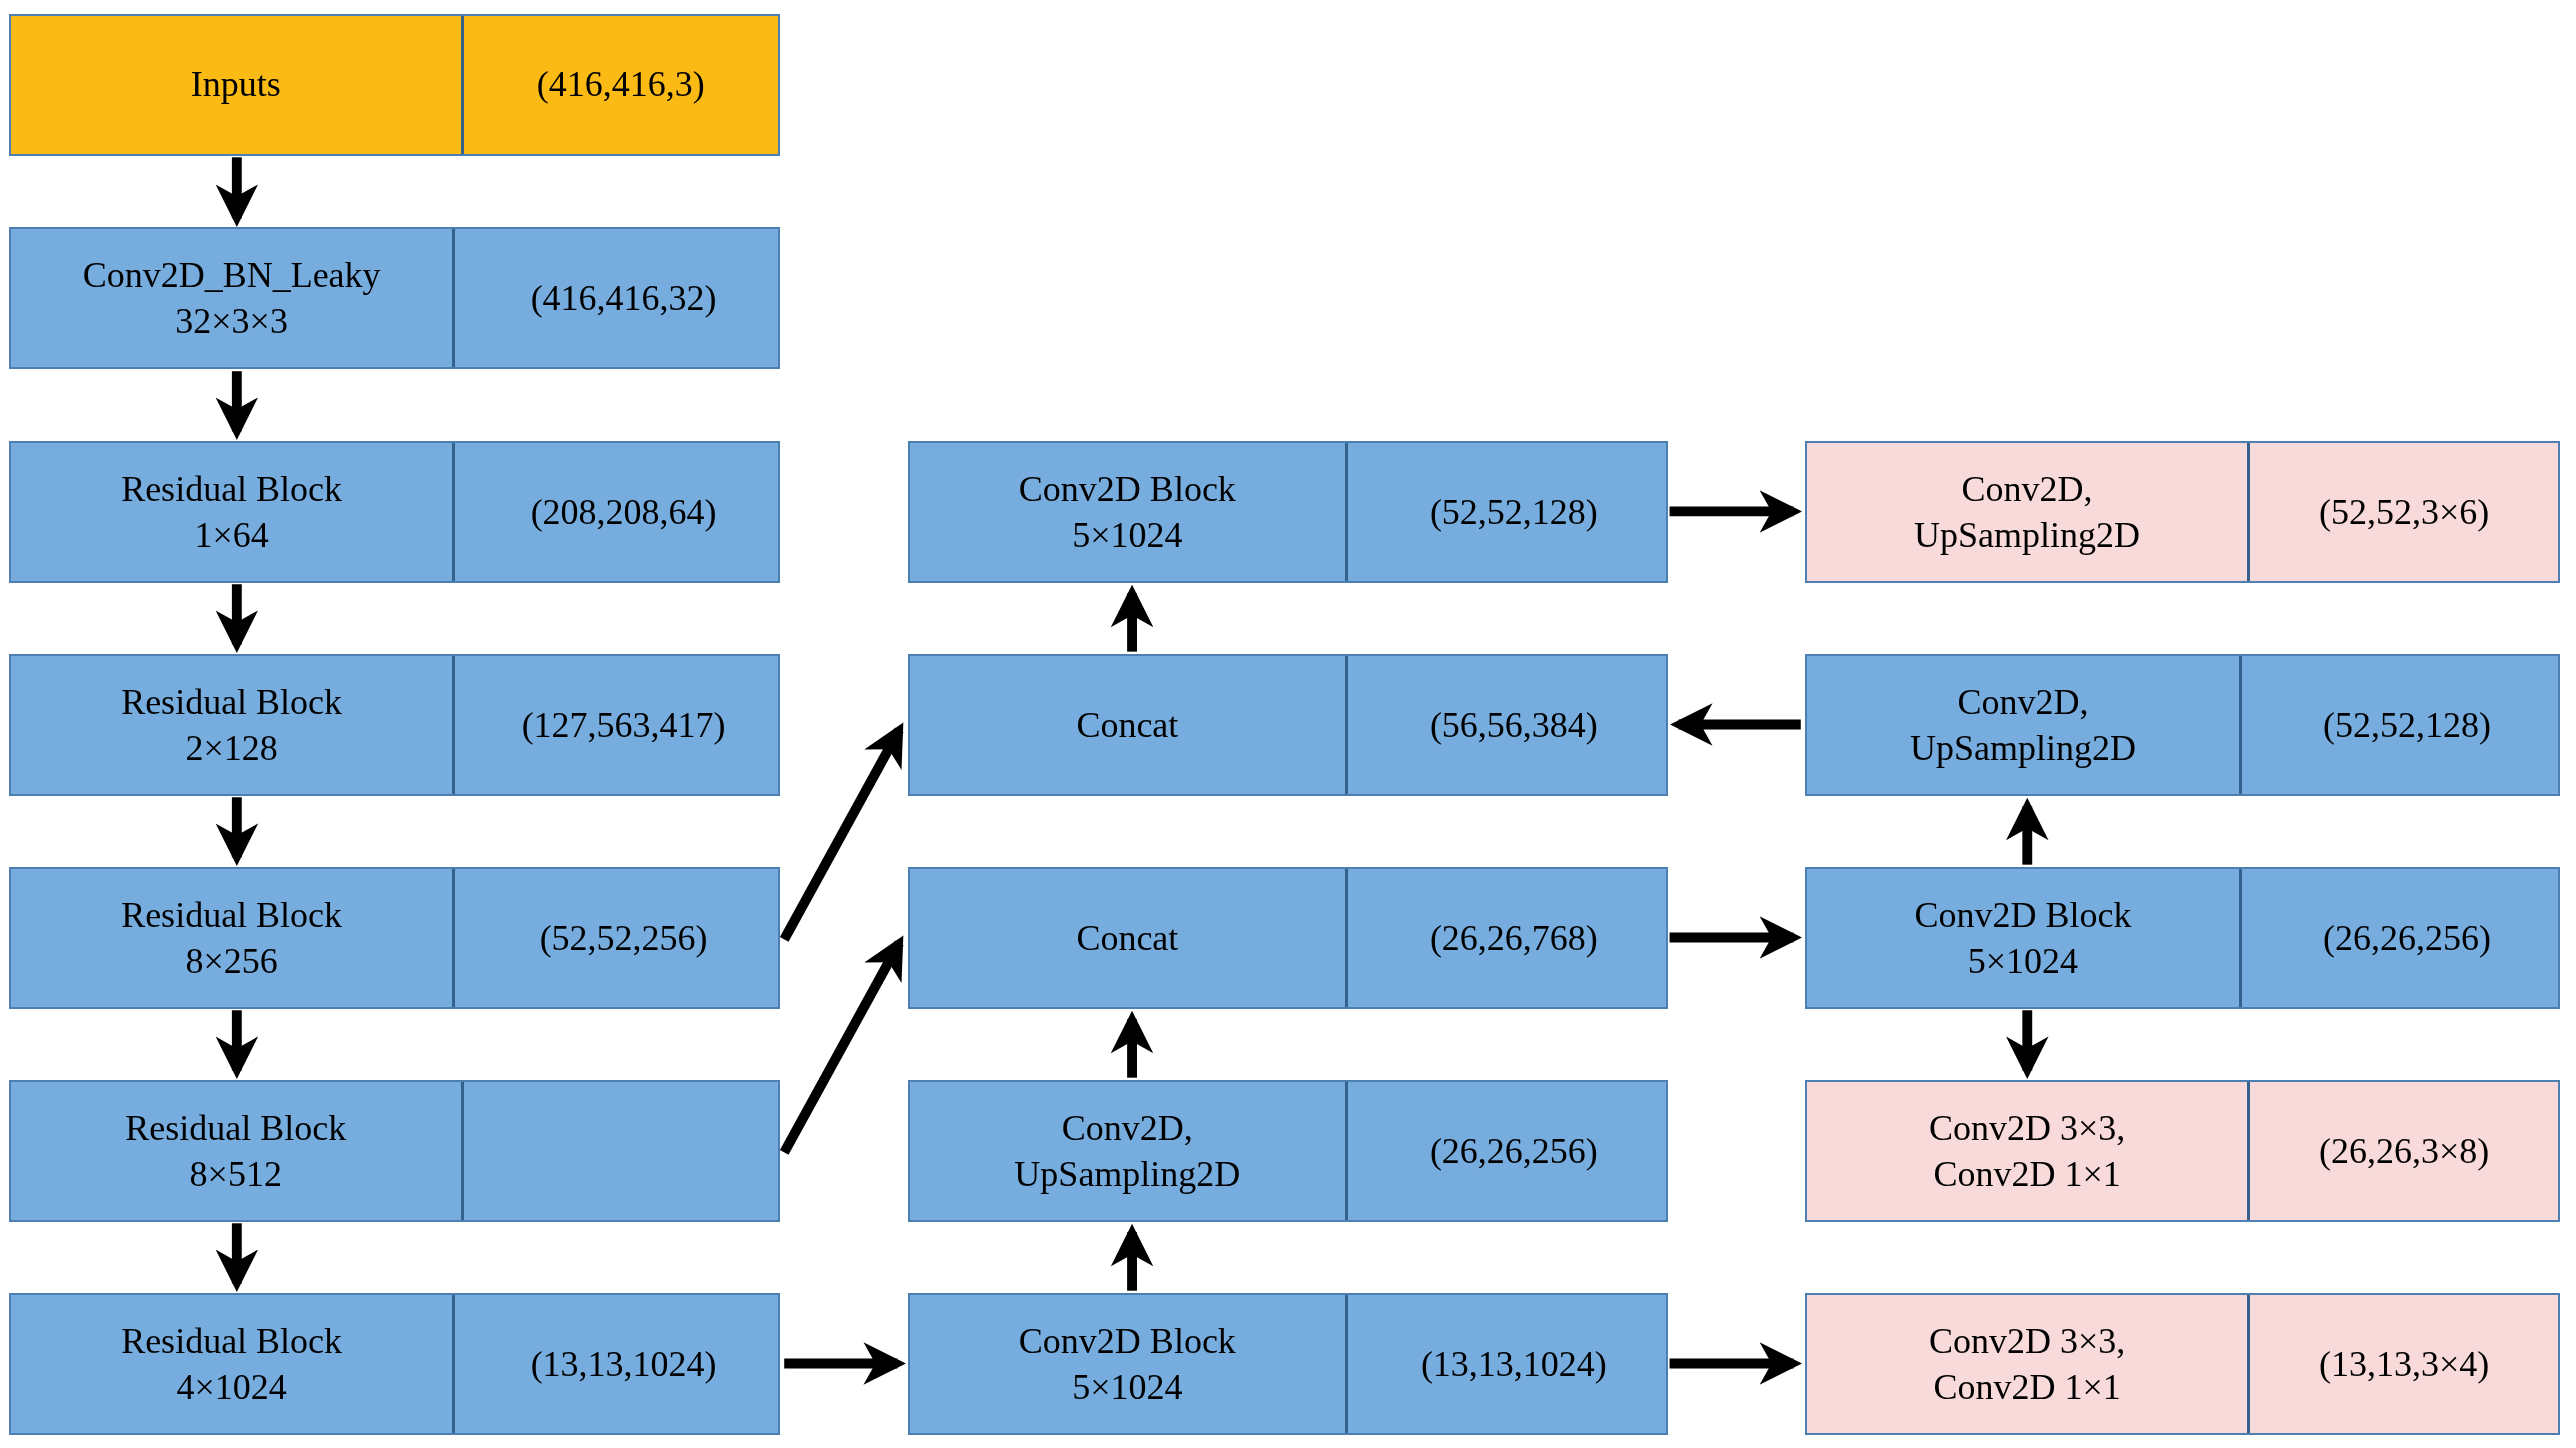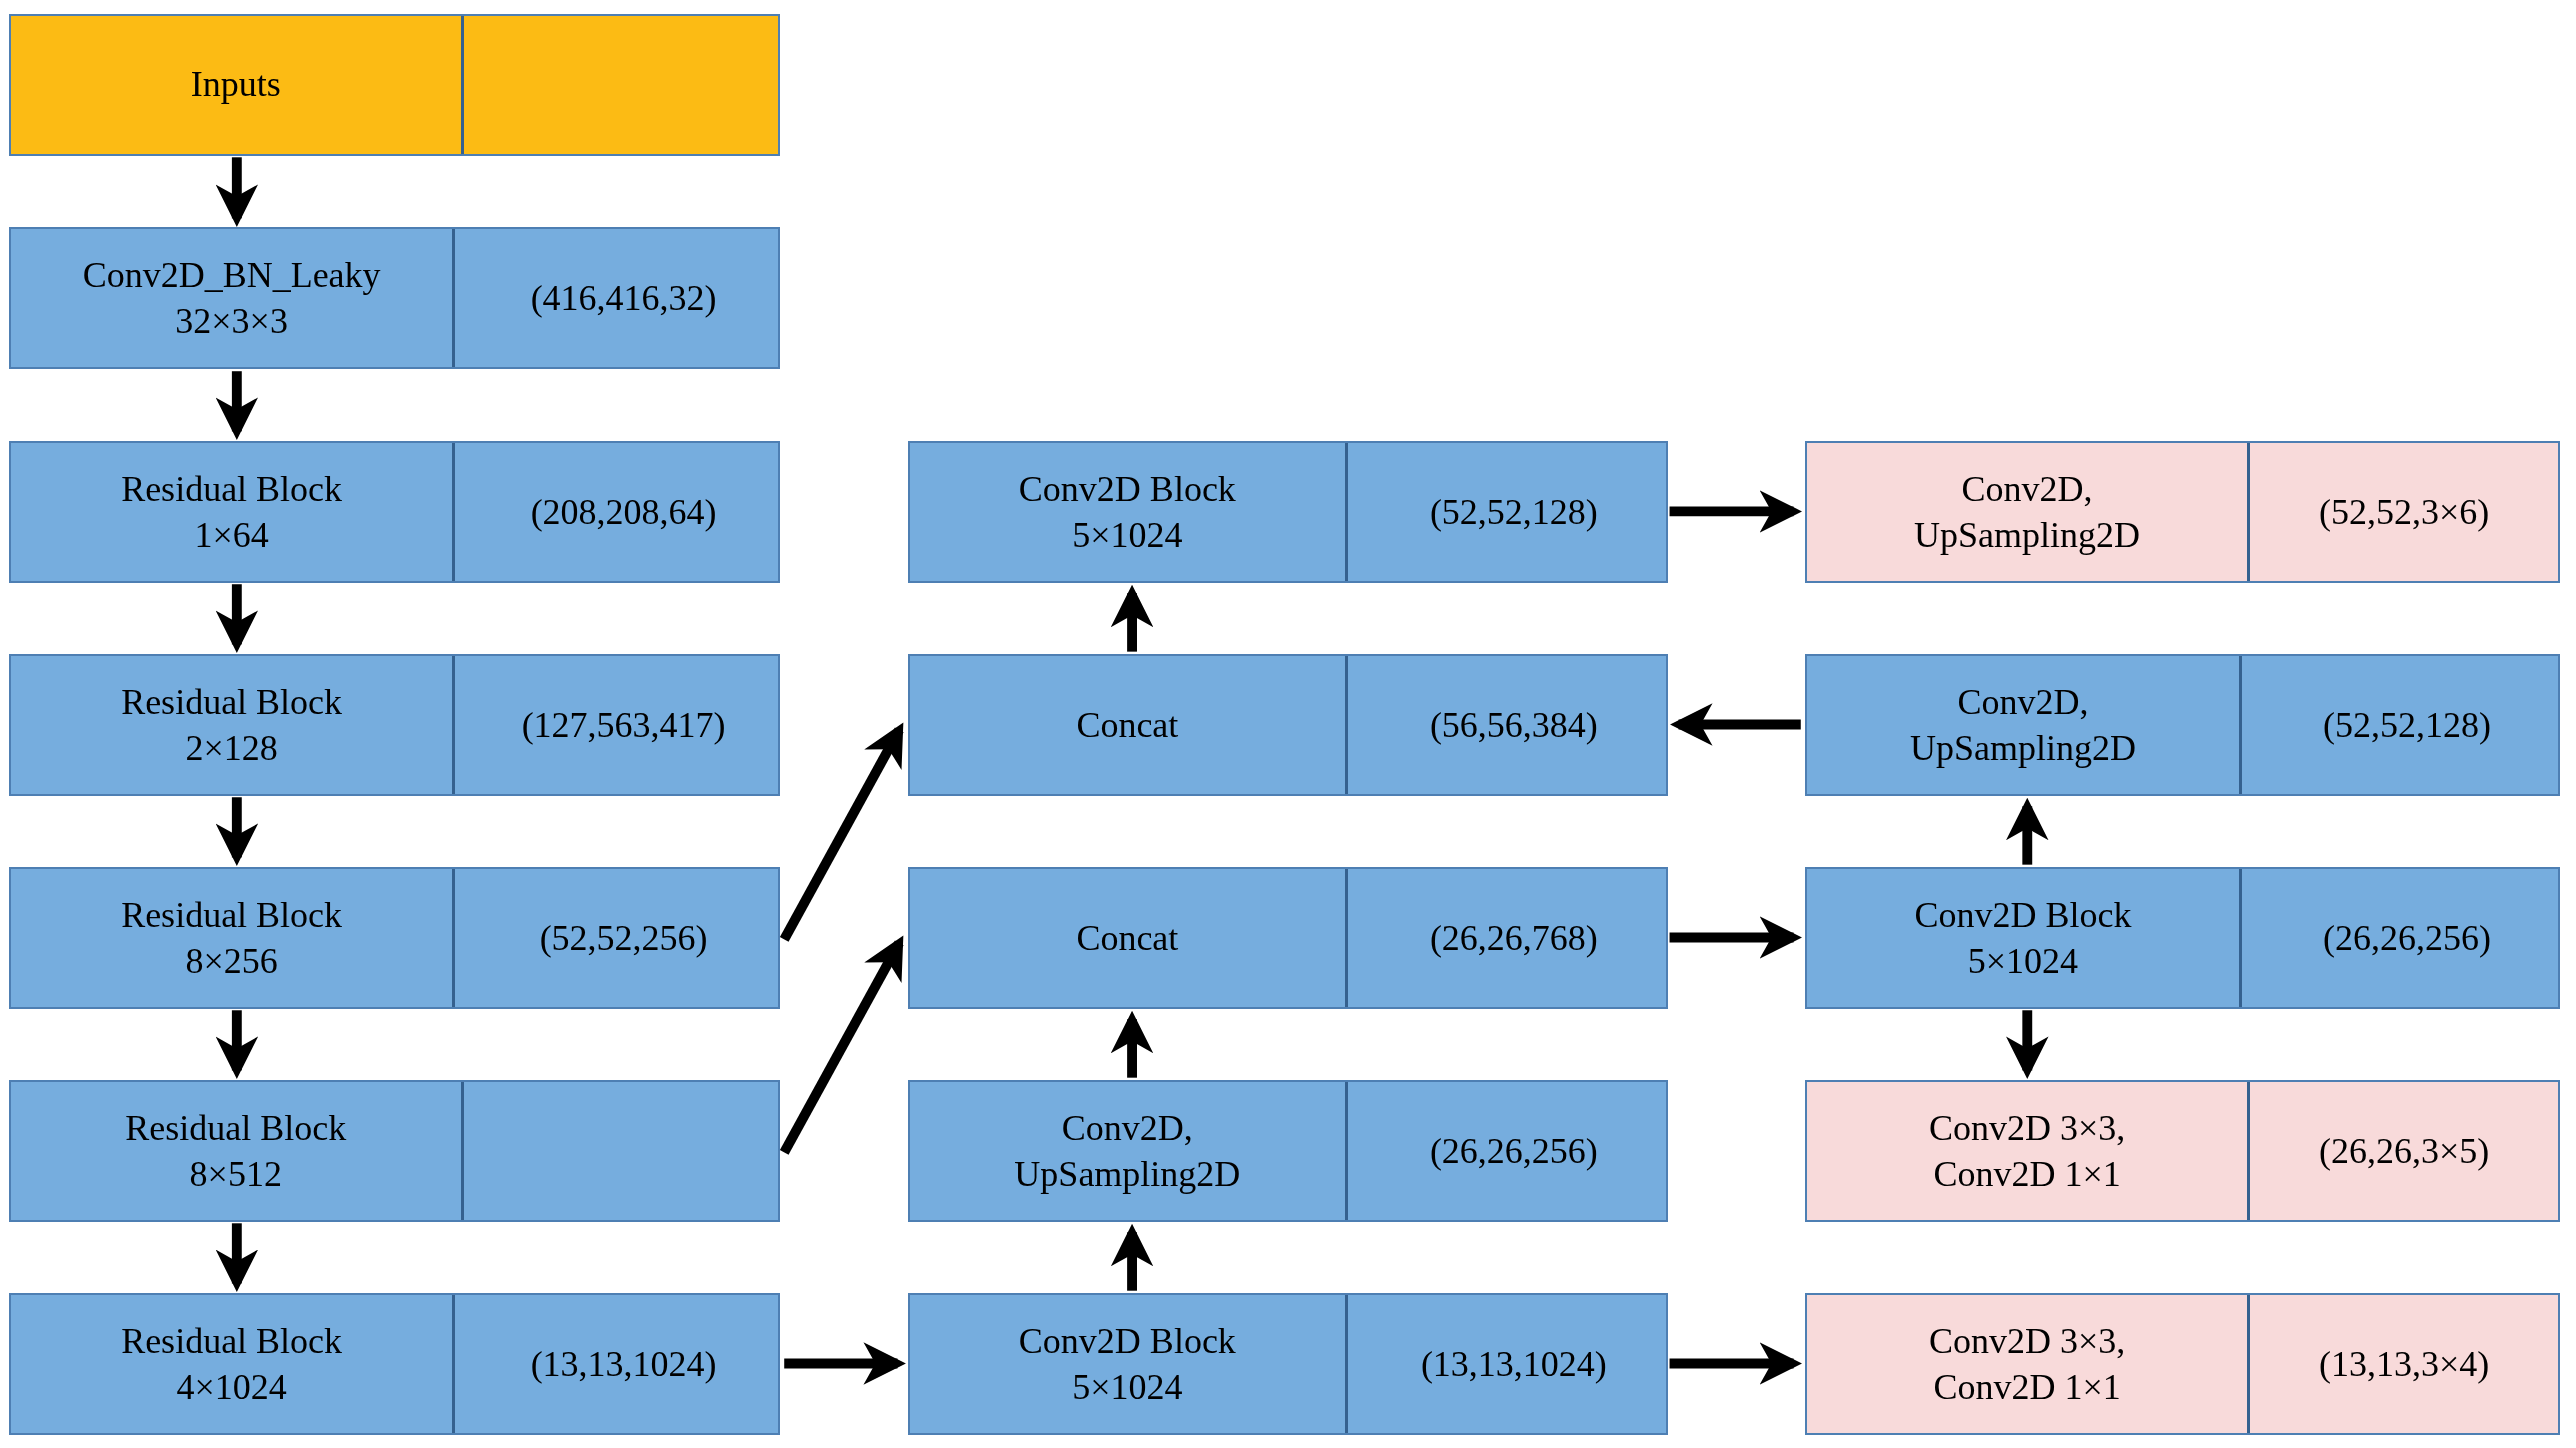--- a/index.html
+++ b/index.html
@@ -42,20 +42,21 @@
   }
   #arrows line{ stroke:#000000; stroke-width:11; }
 </style>
 </head>
 <body>
 
 <div id="canvas">
 
   <div class="box fill-yellow" style="left:9px;top:13.5px;width:771px;">
     <div class="cell label">Inputs</div>
+    <div class="cell shape">(416,416,3)</div>
   </div>
   <div class="box fill-blue" style="left:9px;top:227px;width:771px;">
     <div class="cell label">Conv2D_BN_Leaky
 32×3×3</div>
     <div class="cell shape">(416,416,32)</div>
   </div>
   <div class="box fill-blue" style="left:9px;top:441px;width:771px;">
     <div class="cell label">Residual Block
 1×64</div>
     <div class="cell shape">(208,208,64)</div>
@@ -115,21 +116,21 @@
     <div class="cell shape">(52,52,128)</div>
   </div>
   <div class="box fill-blue" style="left:1805px;top:867px;width:755px;">
     <div class="cell label">Conv2D Block
 5×1024</div>
     <div class="cell shape">(26,26,256)</div>
   </div>
   <div class="box fill-pink" style="left:1805px;top:1080px;width:755px;">
     <div class="cell label">Conv2D 3×3,
 Conv2D 1×1</div>
-    <div class="cell shape">(26,26,3×5)</div>
+    <div class="cell shape">(26,26,3×8)</div>
   </div>
   <div class="box fill-pink" style="left:1805px;top:1293px;width:755px;">
     <div class="cell label">Conv2D 3×3,
 Conv2D 1×1</div>
     <div class="cell shape">(13,13,3×4)</div>
   </div>
 
   <svg id="arrows" viewBox="0 0 2865 1611">
     <defs>
       <marker id="ah" viewBox="0 0 10 10" refX="8" refY="5" markerWidth="4.3" markerHeight="4.3" orient="auto">

